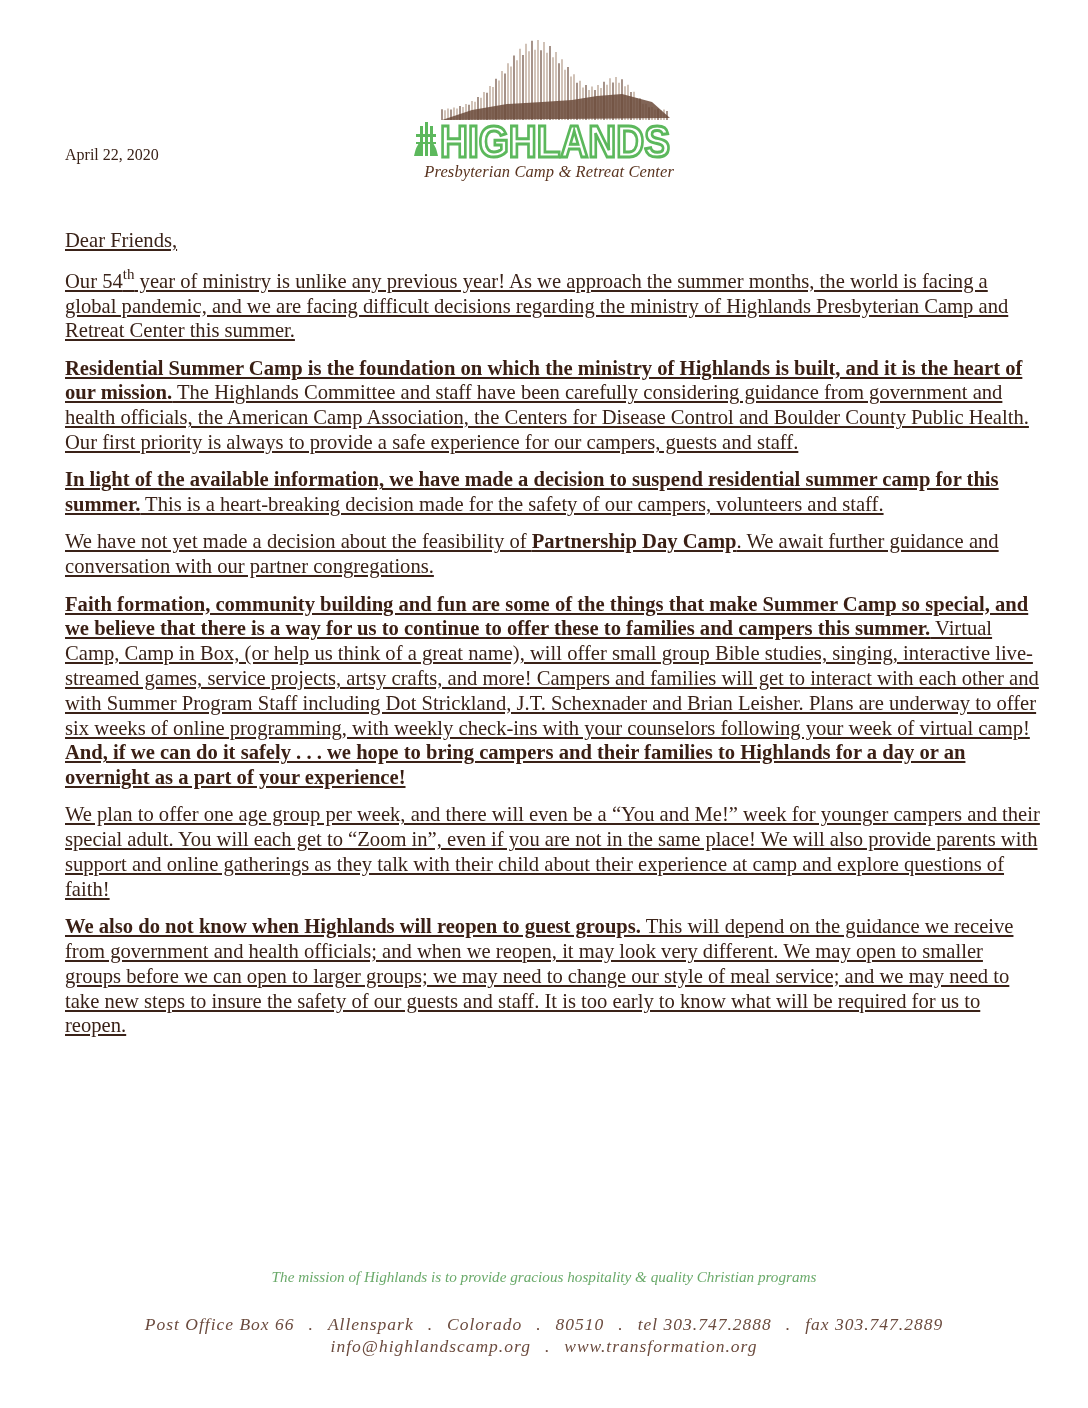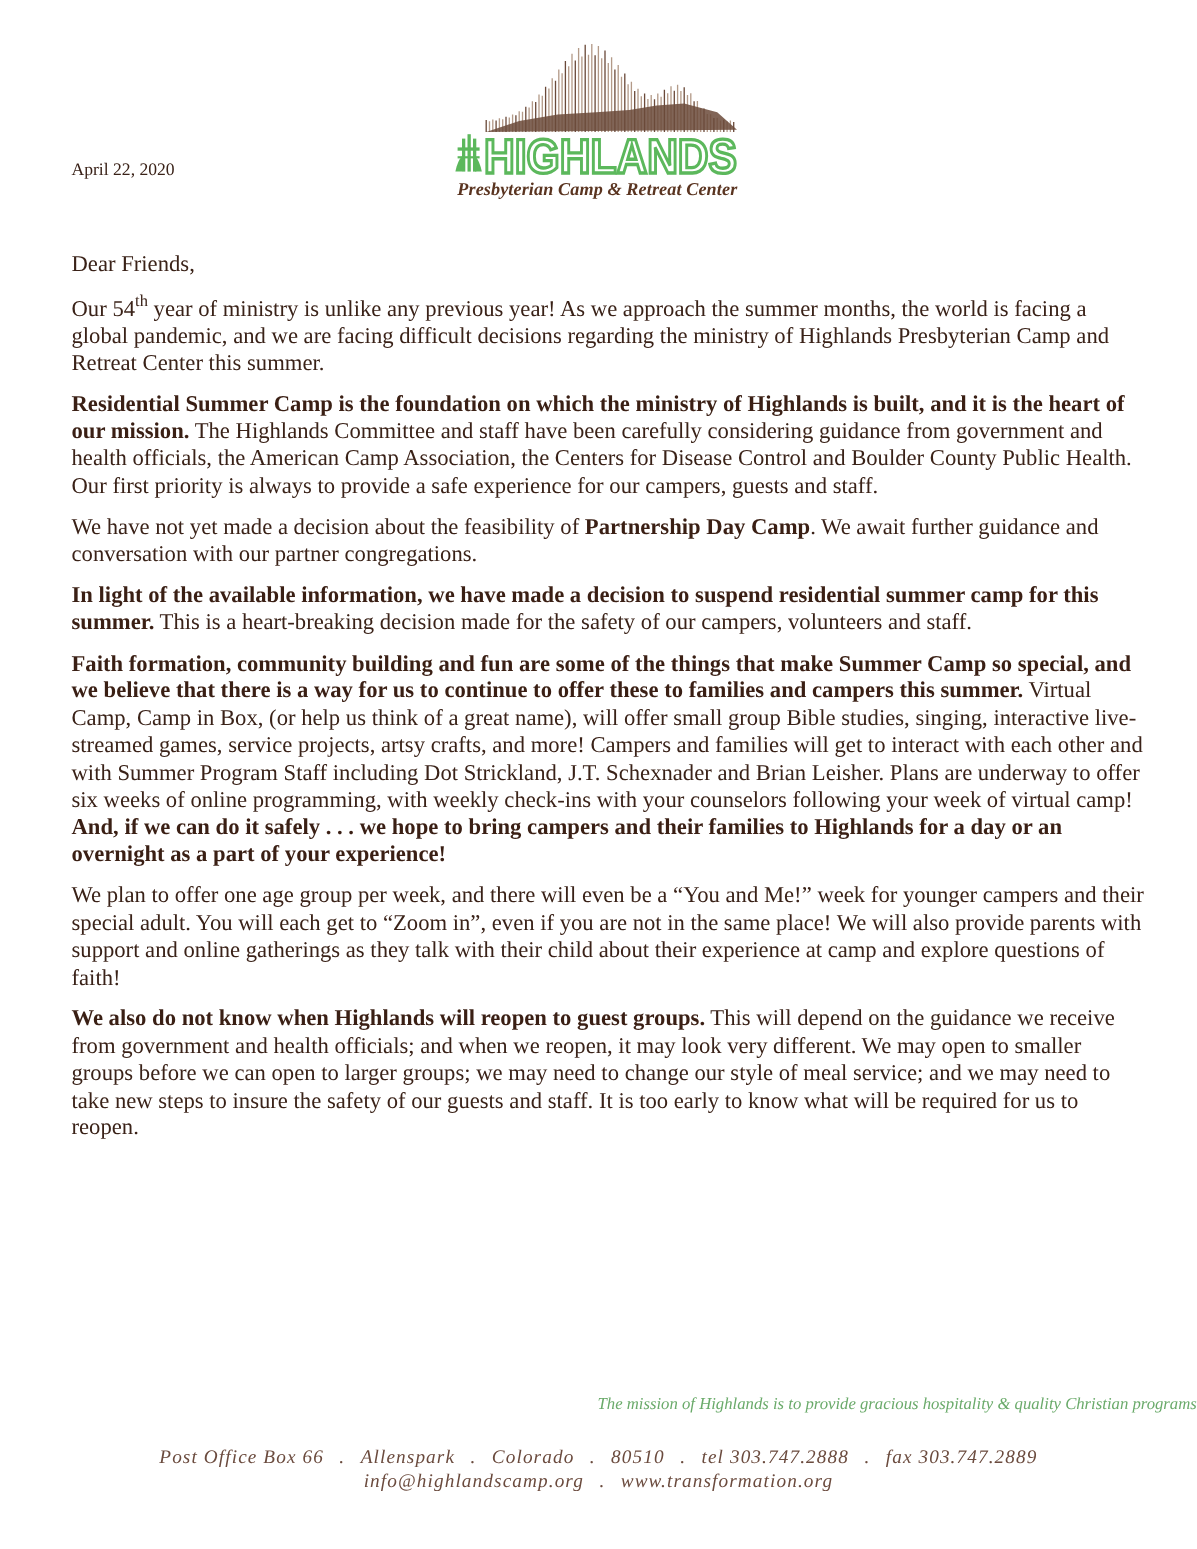--- a/index.html
+++ b/index.html
@@ -7,42 +7,42 @@
       width: 1088px; height: 1408px; position: relative; overflow: hidden;
       font-family: "DejaVu Serif", "Liberation Serif", serif;
       color: #3a2218;
     }
     .page { position: absolute; left: 0; top: 0; width: 1088px; height: 1408px; }
 
     
     .logo { position: absolute; left: 412px; top: 38px; width: 262px; height: 145px; }
     .logo svg { display: block; }
     .logo-sub {
-      position: absolute; left: 0; top: 124px; width: 262px; text-align: center;
-      font-family: "Liberation Serif", serif; font-weight: bold; font-style: italic;
+      position: absolute; left: 0; top: 124px; width: 262px; text-align: right;
+      font-family: "Liberation Serif", serif; font-weight: normal; font-style: italic;
       font-size: 16.5px; color: #5a3420; letter-spacing: 0.1px; white-space: nowrap;
     }
 
     .date {
       position: absolute; left: 65px; top: 146px;
       font-family: "Liberation Serif", serif; font-size: 16px; color: #3a2218;
     }
 
     .body-text {
       position: absolute; left: 65px; top: 228px; width: 975px;
       font-family: "Liberation Serif", serif; font-size: 20.6px; line-height: 24.8px;
       color: #3a2218;
     }
-    .body-text p { margin: 0 0 12.5px 0; }
+    .body-text p { margin: 0 0 12.5px 0; text-decoration: underline; }
     .body-text .greeting { margin-bottom: 16px; }
     .body-text b { font-weight: bold; color: #3a1f14; }
     .body-text sup { font-size: 15px; line-height: 0; vertical-align: 9px; }
 
     .mission {
-      position: absolute; left: 0; top: 1267px; width: 1088px; text-align: right;
+      position: absolute; left: 0; top: 1267px; width: 1088px; text-align: center;
       font-family: "Liberation Serif", serif; font-style: italic; font-size: 15.2px;
       line-height: 19px; color: #6aaa6a;
     }
     .contact {
       position: absolute; left: 0; top: 1313px; width: 1088px; text-align: center;
       font-family: "Liberation Serif", serif; font-style: italic; font-size: 17.5px;
       line-height: 22px; color: #6b4b3e; letter-spacing: 1px;
     }
     .contact .sep { display: inline-block; margin: 0 14px; }
     .contact .line1 { }
@@ -151,23 +151,23 @@
 
   <div class="date">April 22, 2020</div>
 
   <div class="body-text">
     <p class="greeting">Dear Friends,</p>
 
     <p><span>Our 54</span><sup>th</sup><span> year of ministry is unlike any previous year!   As we approach the summer months, the world is facing a global pandemic, and we are facing difficult decisions regarding the ministry of Highlands Presbyterian Camp and Retreat Center this summer.</span></p>
 
     <p><b>Residential Summer Camp is the foundation on which the ministry of Highlands is built, and it is the heart of our mission.</b><span> The Highlands Committee and staff have been carefully considering guidance from government and health officials, the American Camp Association, the Centers for Disease Control and Boulder County Public Health.  Our first priority is always to provide a safe experience for our campers, guests and staff.</span></p>
 
+    <p><b>In light of the available information, we have made a decision to suspend residential summer camp for this summer.</b><span>  This is a heart-breaking decision made for the safety of our campers, volunteers and staff.</span></p>
+
     <p><span>We have not yet made a decision about the feasibility of </span><b>Partnership Day Camp</b><span>.  We await further guidance and conversation with our partner congregations.</span></p>
-
-    <p><b>In light of the available information, we have made a decision to suspend residential summer camp for this summer.</b><span>  This is a heart-breaking decision made for the safety of our campers, volunteers and staff.</span></p>
 
     <p><b>Faith formation, community building and fun are some of the things that make Summer Camp so special, and we believe that there is a way for us to continue to offer these to families and campers this summer.</b><span>  Virtual Camp, Camp in Box, (or help us think of a great name), will offer small group Bible studies, singing, interactive live-streamed games, service projects, artsy crafts, and more!  Campers and families will get to interact with each other and with Summer Program Staff including Dot Strickland, J.T. Schexnader and Brian Leisher.   Plans are underway to offer six weeks of online programming, with weekly check-ins with your counselors following your week of virtual camp!  </span><b>And, if we can do it safely . . . we hope to bring campers and their families to Highlands for a day or an overnight as a part of your experience!</b></p>
 
     <p>We plan to offer one age group per week, and there will even be a “You and Me!” week for younger campers and their special adult.  You will each get to “Zoom in”, even if you are not in the same place!  We will also provide parents with support and online gatherings as they talk with their child about their experience at camp and explore questions of faith!</p>
 
     <p><b>We also do not know when Highlands will reopen to guest groups.</b><span>  This will depend on the guidance we receive from government and health officials; and when we reopen, it may look very different.  We may open to smaller groups before we can open to larger groups; we may need to change our style of meal service; and we may need to take new steps to insure the safety of our guests and staff.  It is too early to know what will be required for us to reopen.</span></p>
 
   </div>
 
   <div class="mission">

